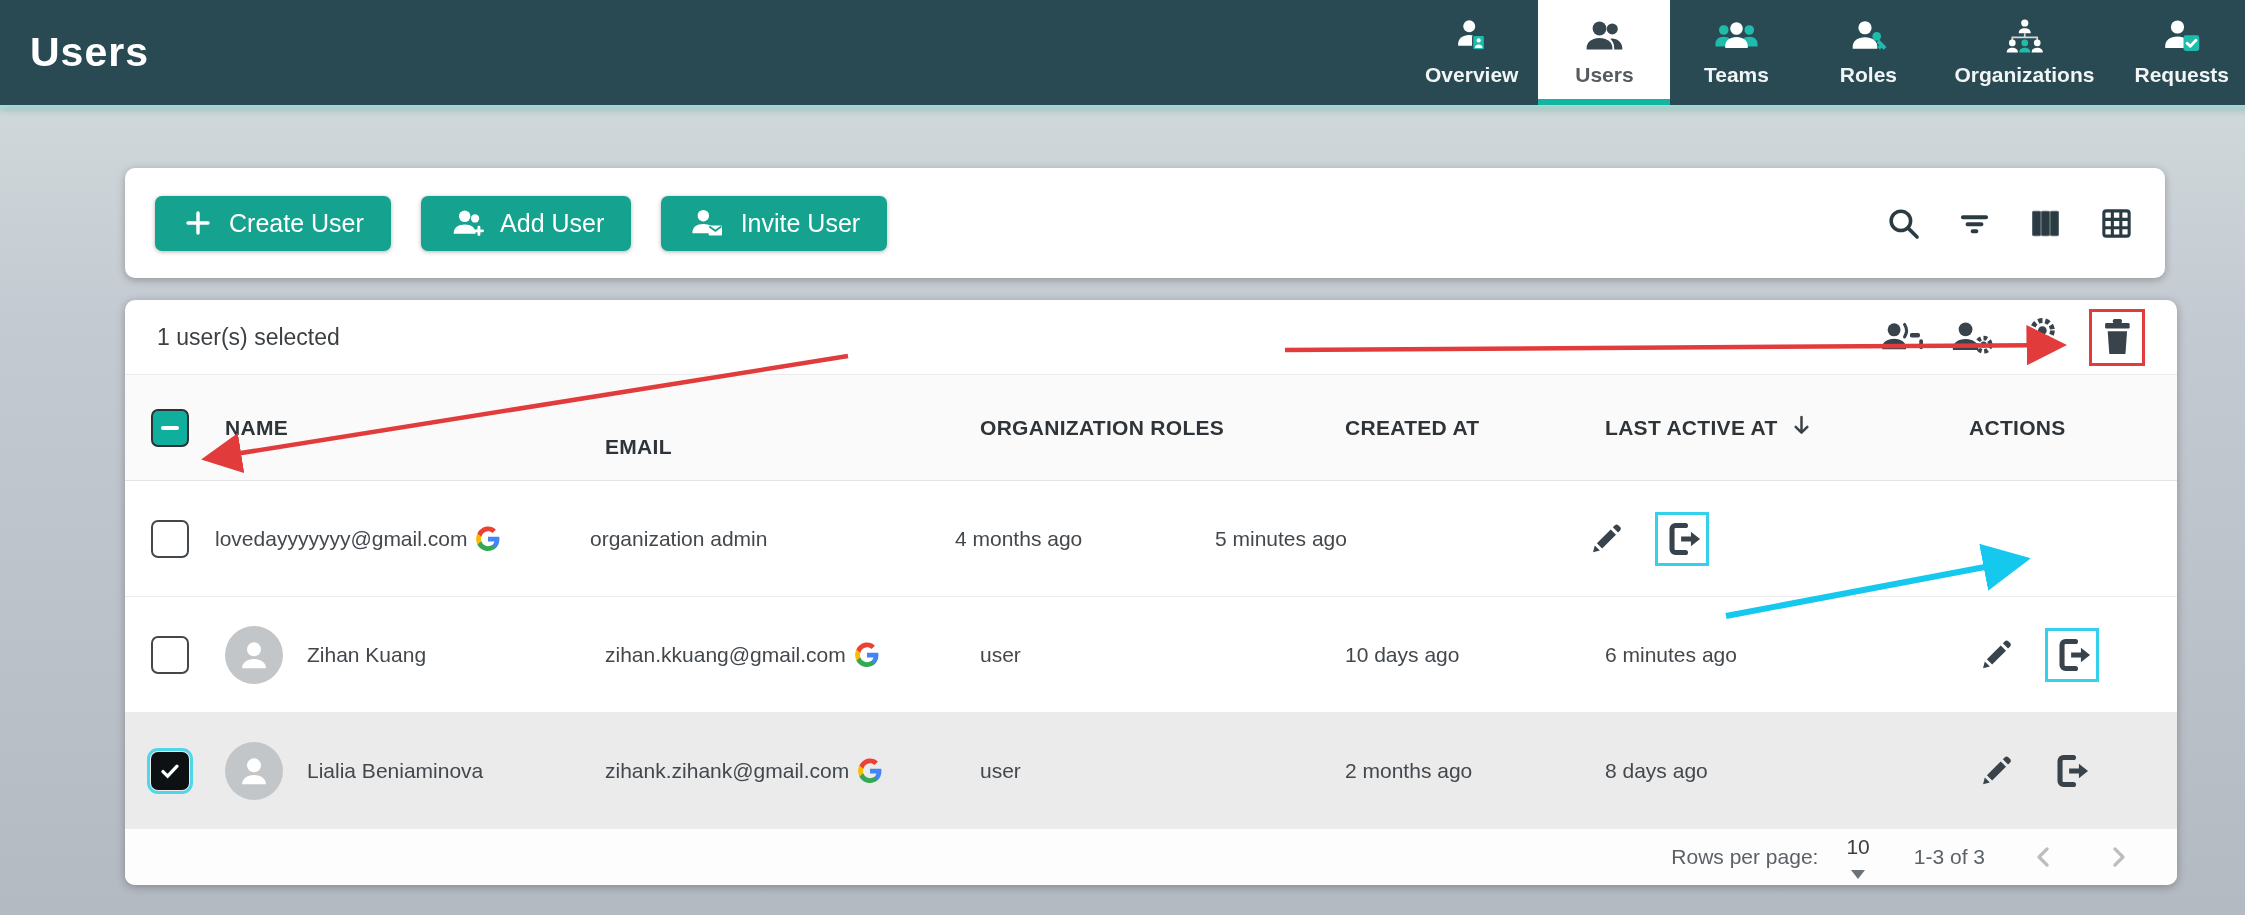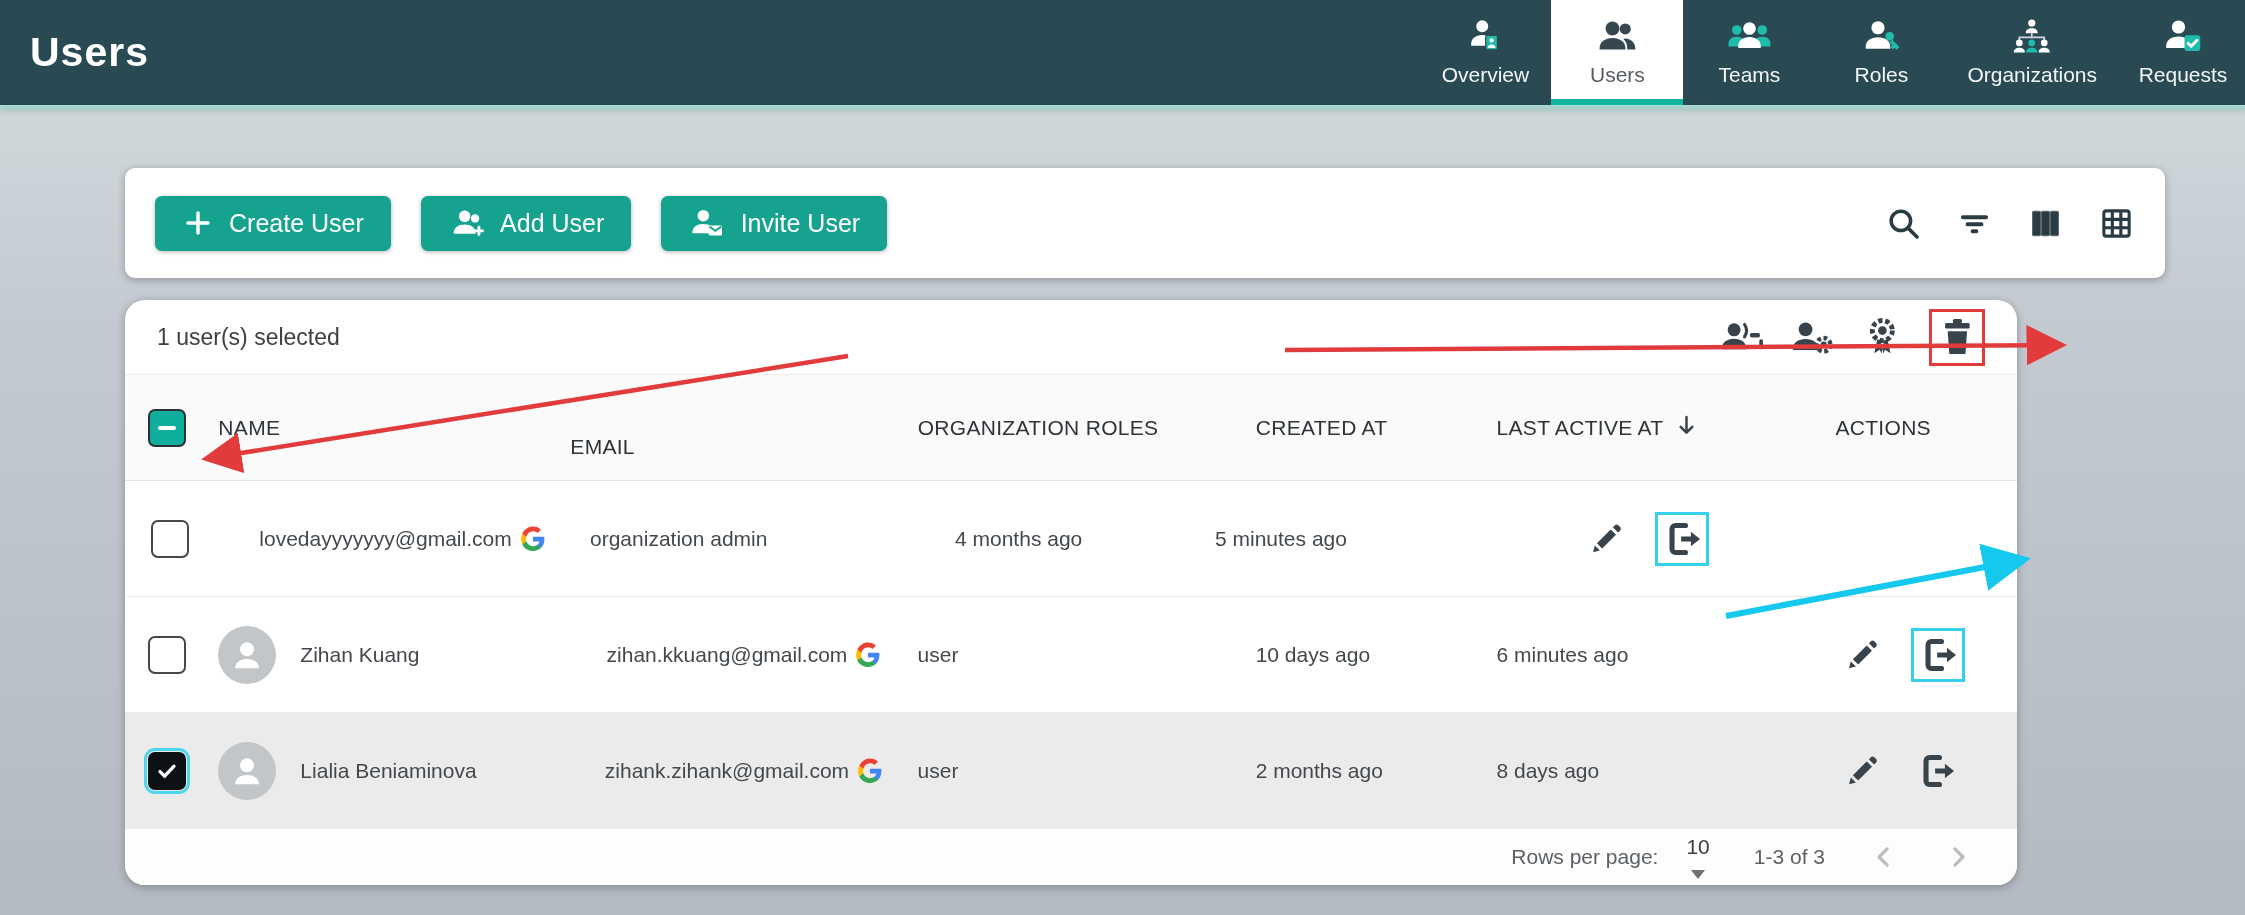--- a/index.html
+++ b/index.html
@@ -8,56 +8,56 @@
     font-family:"Liberation Sans", sans-serif;padding-left:8px;}
 
   
   .topbar{position:absolute;top:0;left:0;right:0;height:105px;background:#2a4a53;
     display:flex;align-items:stretch;box-shadow:0 3px 8px rgba(0,0,0,.35);z-index:5;}
   .topbar::after{content:"";position:absolute;left:0;right:0;top:105px;height:9px;
     background:linear-gradient(180deg,#a7ded4,rgba(167,222,212,0));}
   .app-title{align-self:center;margin-left:30px;font-size:41px;font-weight:bold;color:#ffffff;letter-spacing:1px;}
   .tabs{margin-left:auto;display:flex;height:105px;padding-right:4px;}
   .tab{display:flex;flex-direction:column;align-items:center;justify-content:center;gap:9px;
-    min-width:92px;padding:0 20px;cursor:pointer;color:#f1f5f5;font-size:21px;position:relative;}
+    min-width:92px;padding:0 20px;cursor:pointer;color:#f1f5f5;font-size:21px;position:relative;font-weight:bold;}
   .tab svg{height:36px;display:block;}
   .tab.active{background:#ffffff;color:#565b60;box-shadow:inset 0 -6px 0 #12b5a2;}
 
   
   .toolbar-card{position:absolute;left:125px;top:168px;width:2040px;height:110px;background:#fff;
     border-radius:10px;box-shadow:0 2px 8px rgba(0,0,0,.28);display:flex;align-items:center;
     padding:0 30px;box-sizing:border-box;z-index:4;}
   .btn{display:inline-flex;align-items:center;gap:15px;height:55px;padding:0 27px;border:none;
     border-radius:7px;background:#15a390;color:#fff;font-size:25px;font-family:inherit;
     box-shadow:0 1px 4px rgba(0,0,0,.3);margin-right:30px;cursor:pointer;}
   .btn svg{height:32px;display:block;}
   .tool-icons{margin-left:auto;display:flex;align-items:center;gap:34px;}
   .tool-icons svg{height:37px;width:37px;display:block;cursor:pointer;}
 
-  .table-card{position:absolute;left:125px;top:300px;width:1892px;height:585px;background:#fff;
-    border-radius:20px;box-shadow:0 2px 10px rgba(0,0,0,.28);display:flex;flex-direction:column;
+  .table-card{position:absolute;left:125px;top:300px;width:2052px;height:585px;background:#fff;
+    border-radius:10px;box-shadow:0 2px 10px rgba(0,0,0,.28);display:flex;flex-direction:column;
     overflow:hidden;z-index:4;}
 
   
   .sel-bar{height:74px;flex:0 0 auto;display:flex;align-items:center;padding:0 32px;
     border-bottom:1px solid #ececec;font-size:23px;color:#3c4043;}
   .sel-icons{margin-left:auto;display:flex;align-items:center;gap:24px;}
   .sel-icons .sicon{width:46px;height:46px;display:flex;align-items:center;justify-content:center;cursor:pointer;background:none;border:none;padding:0;}
   .sel-icons svg{height:42px;display:block;}
   .red-box{width:56px;height:57px;border:3px solid #e23b3b;box-sizing:border-box;display:flex;align-items:center;justify-content:center;}
 
   
   .thead{height:105px;flex:0 0 auto;display:flex;align-items:center;background:#fafafa;
-    border-bottom:1px solid #e3e3e3;font-size:21px;font-weight:normal;color:#2f3439;letter-spacing:.3px;}
+    border-bottom:1px solid #e3e3e3;font-size:21px;font-weight:bold;color:#2f3439;letter-spacing:.3px;}
   .trow{height:115px;flex:0 0 auto;display:flex;align-items:center;border-bottom:1px solid #ececec;
     font-size:21px;color:#43484d;background:#fff;}
   .trow.selected{background:#ebebeb;}
   .c-check{width:90px;display:flex;justify-content:center;box-sizing:border-box;}
   .c-name{width:390px;display:flex;align-items:center;gap:24px;padding-left:10px;box-sizing:border-box;}
-  .c-email{width:375px;display:flex;align-items:center;justify-content:center;gap:8px;box-sizing:border-box;}
+  .c-email{width:375px;display:flex;align-items:center;gap:8px;box-sizing:border-box;}
   .thead .c-email{justify-content:flex-start;margin-top:39px;}
   .c-roles{width:365px;box-sizing:border-box;}
   .c-created{width:260px;box-sizing:border-box;}
   .c-last{width:340px;display:flex;align-items:center;gap:10px;box-sizing:border-box;}
   .c-actions{width:220px;display:flex;align-items:center;gap:24px;padding-left:26px;box-sizing:border-box;}
 
   .avatar{width:58px;height:58px;border-radius:50%;background:#c3c6c9;display:flex;align-items:center;justify-content:center;flex:0 0 auto;}
   .avatar svg{height:40px;display:block;}
   .gicon svg{height:26px;display:block;}
 

